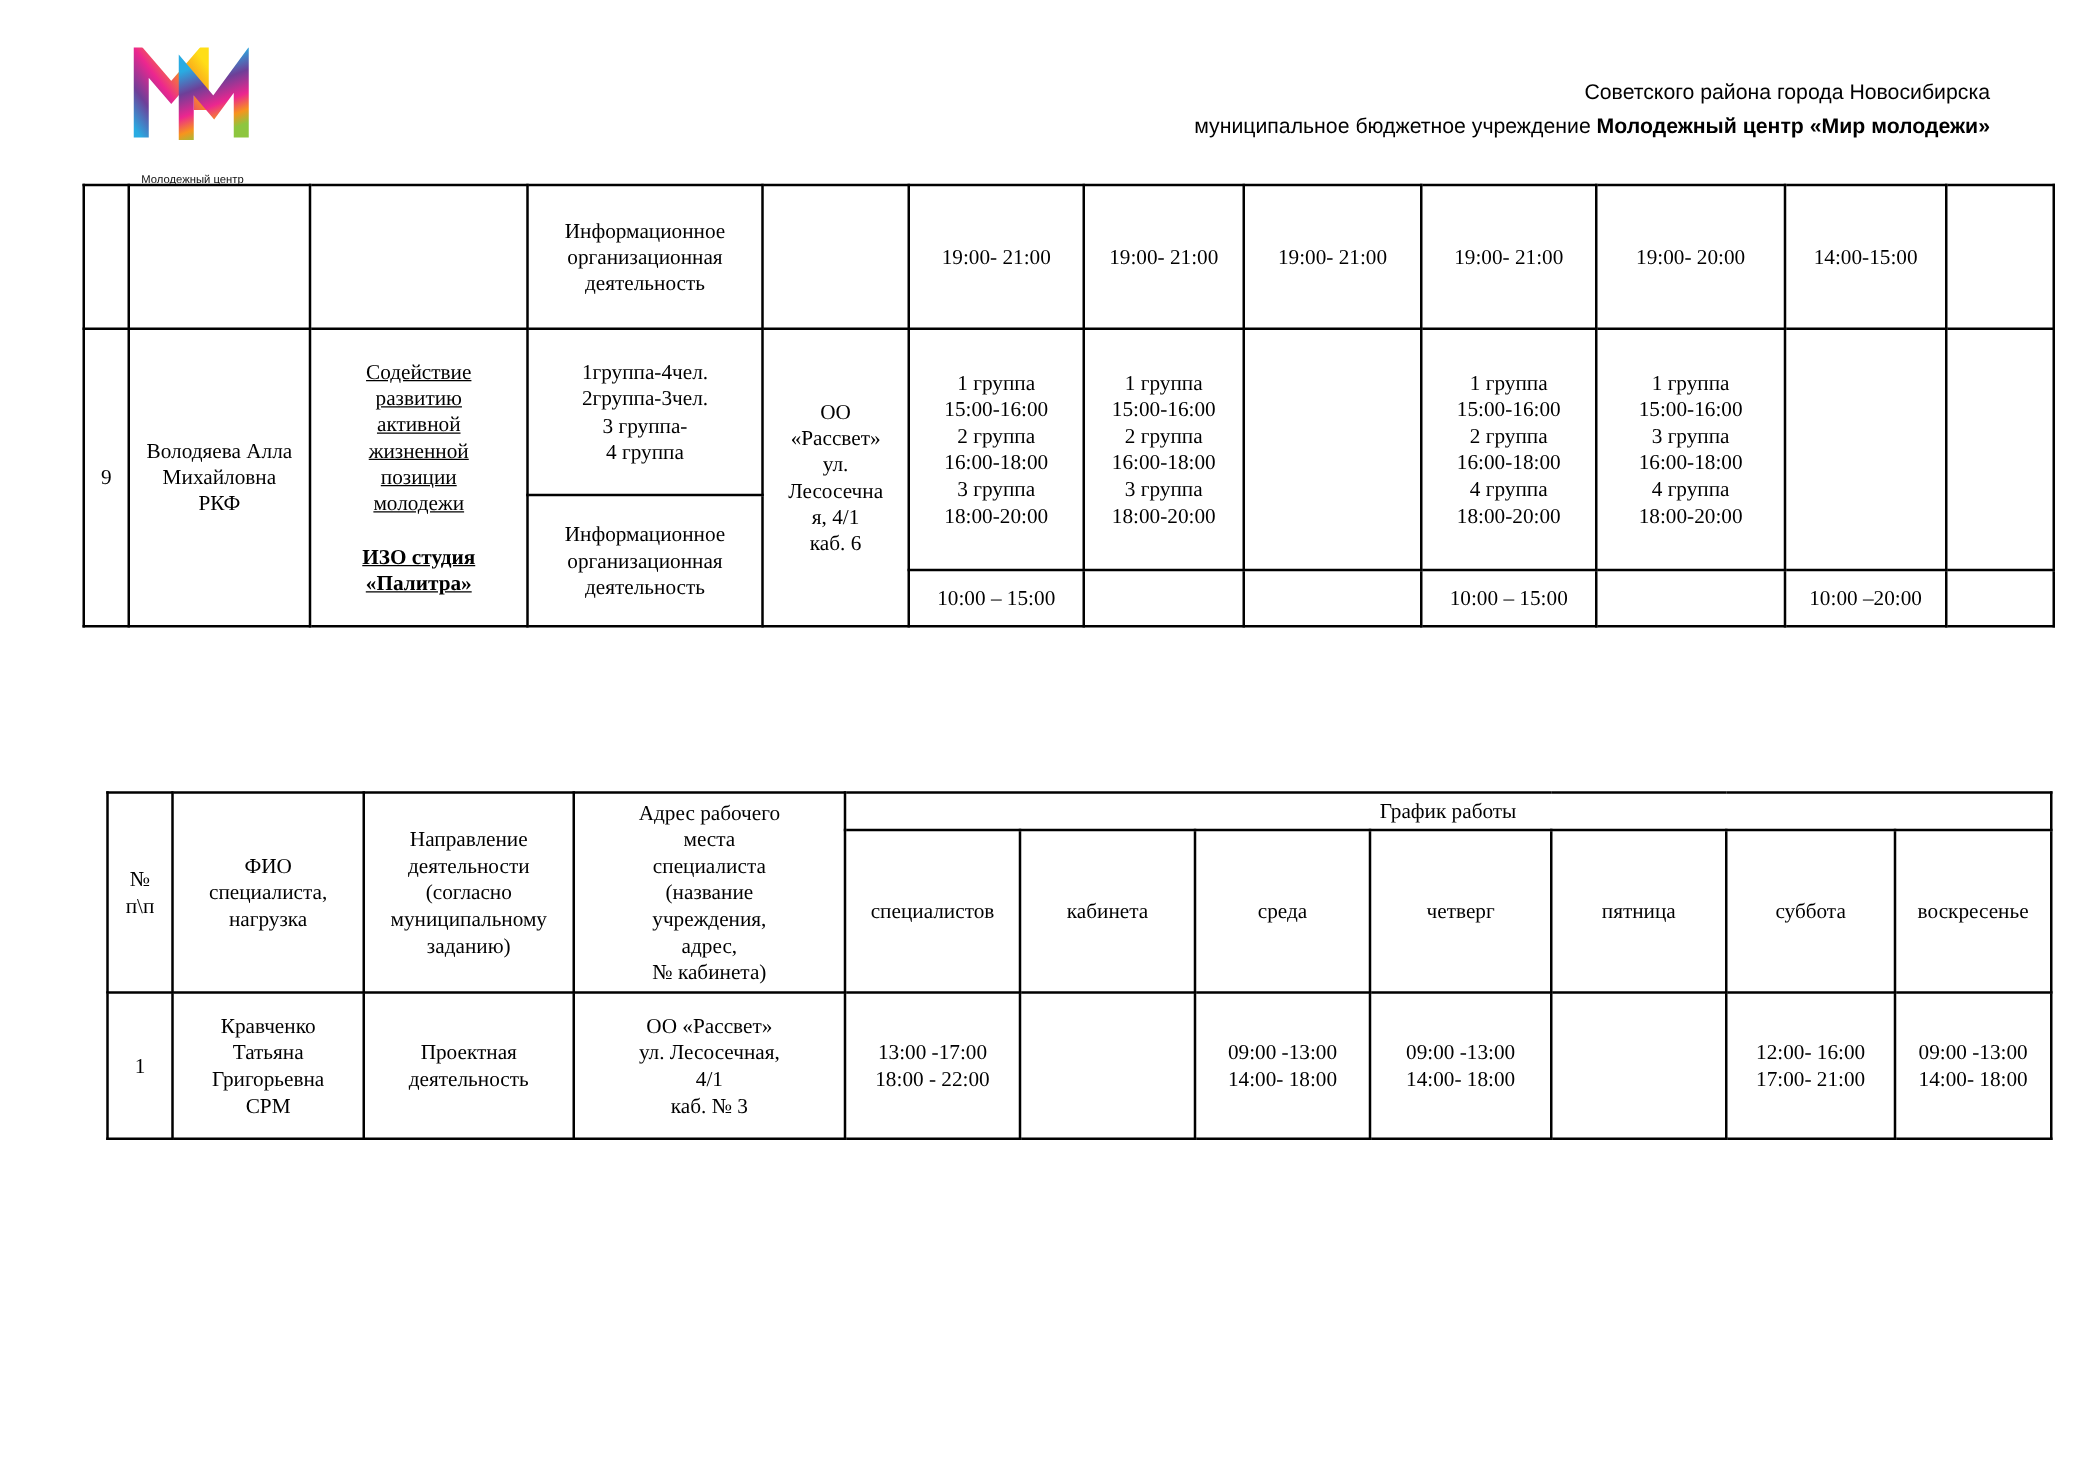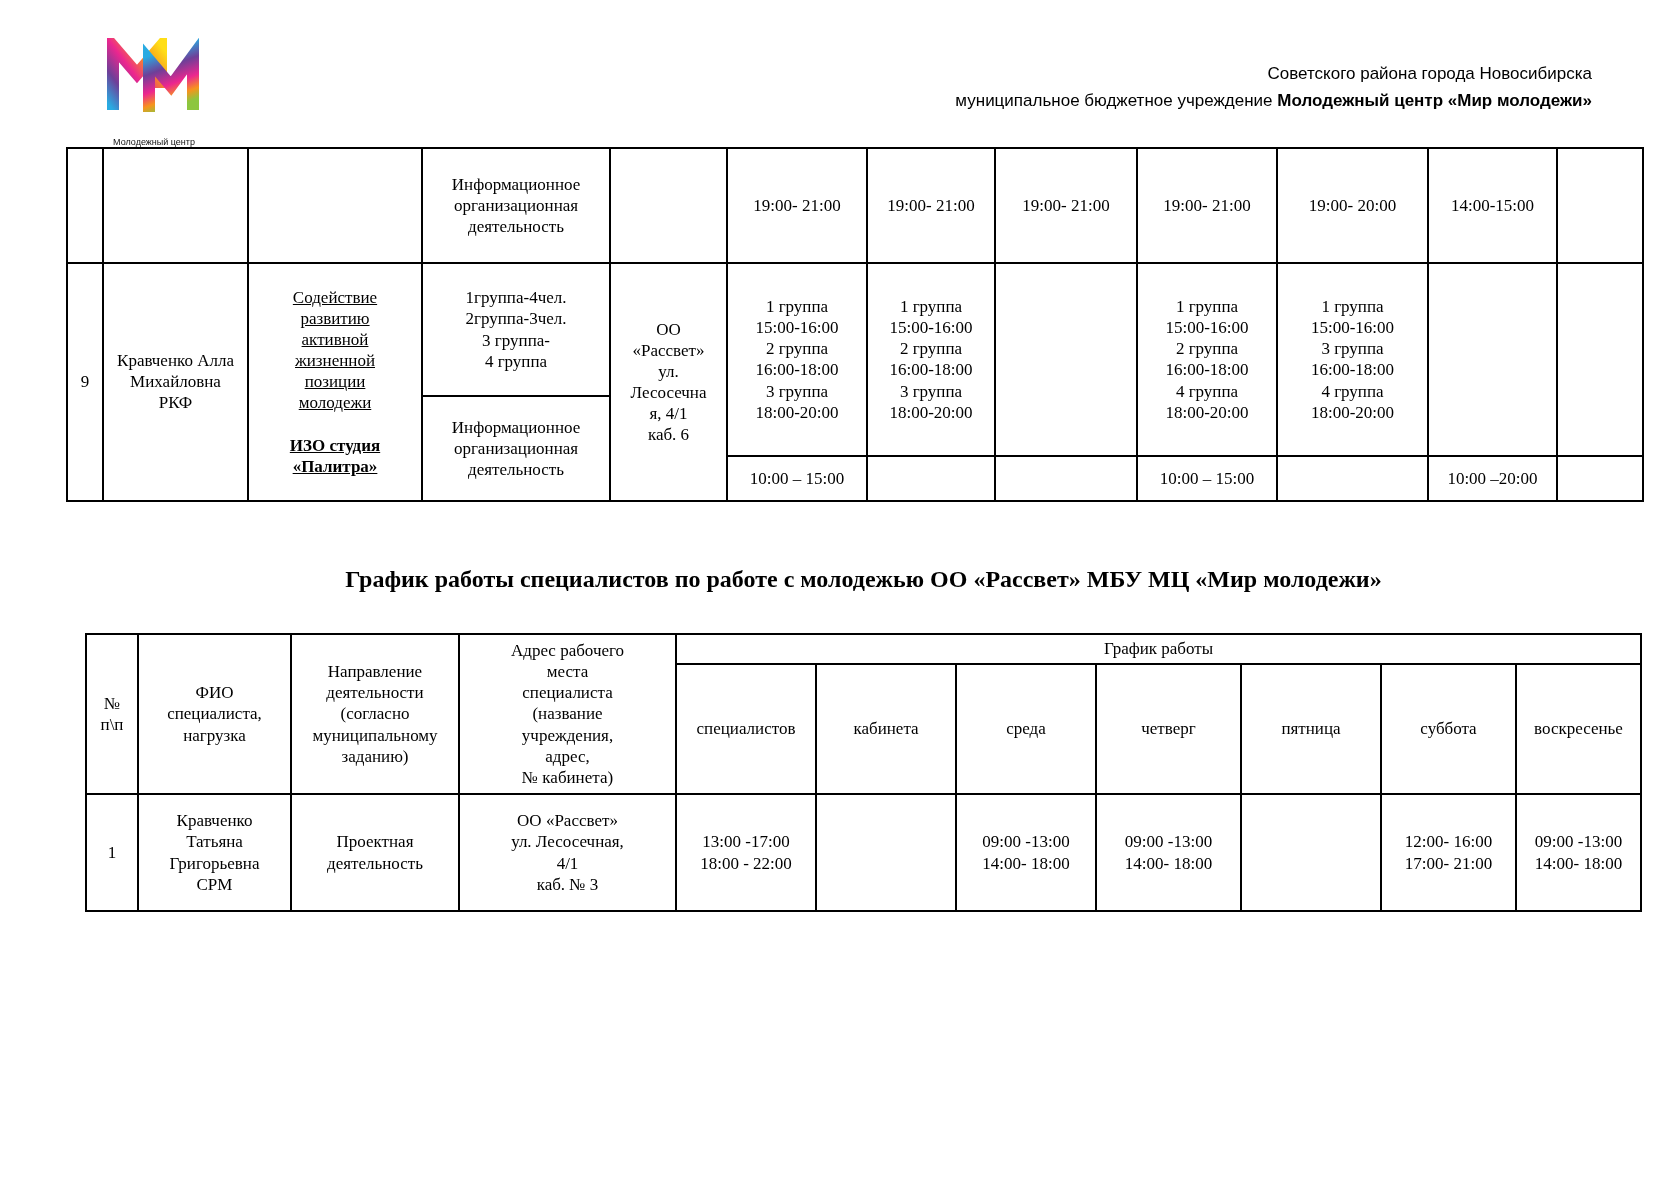--- a/index.html
+++ b/index.html
@@ -93,21 +93,21 @@
       <td>19:00- 21:00</td>
       <td>19:00- 21:00</td>
       <td>19:00- 21:00</td>
       <td>19:00- 21:00</td>
       <td>19:00- 20:00</td>
       <td>14:00-15:00</td>
       <td></td>
     </tr>
     <tr class="h133">
       <td rowspan="3">9</td>
-      <td rowspan="3">Кравченко Алла
+      <td rowspan="3">Володяева Алла
 Михайловна
 РКФ</td>
       <td rowspan="3">
         <span class="blk">Содействие
 развитию
 активной
 жизненной
 позиции
 молодежи</span>
         <span class="blk b">ИЗО студия
@@ -162,21 +162,20 @@
       <td></td>
       <td>10:00 – 15:00</td>
       <td></td>
       <td>10:00 –20:00</td>
       <td></td>
     </tr>
   </tbody>
     </table>
 
 
-  <div class="title2">График работы специалистов по работе с молодежью ОО «Рассвет» МБУ МЦ «Мир молодежи»</div>
 
   <table class="t2">
     <colgroup>
       <col style="width:52px">
         <col style="width:153px">
         <col style="width:168px">
         <col style="width:217px">
       <col style="width:140px">
         <col style="width:140px">
         <col style="width:140px">

